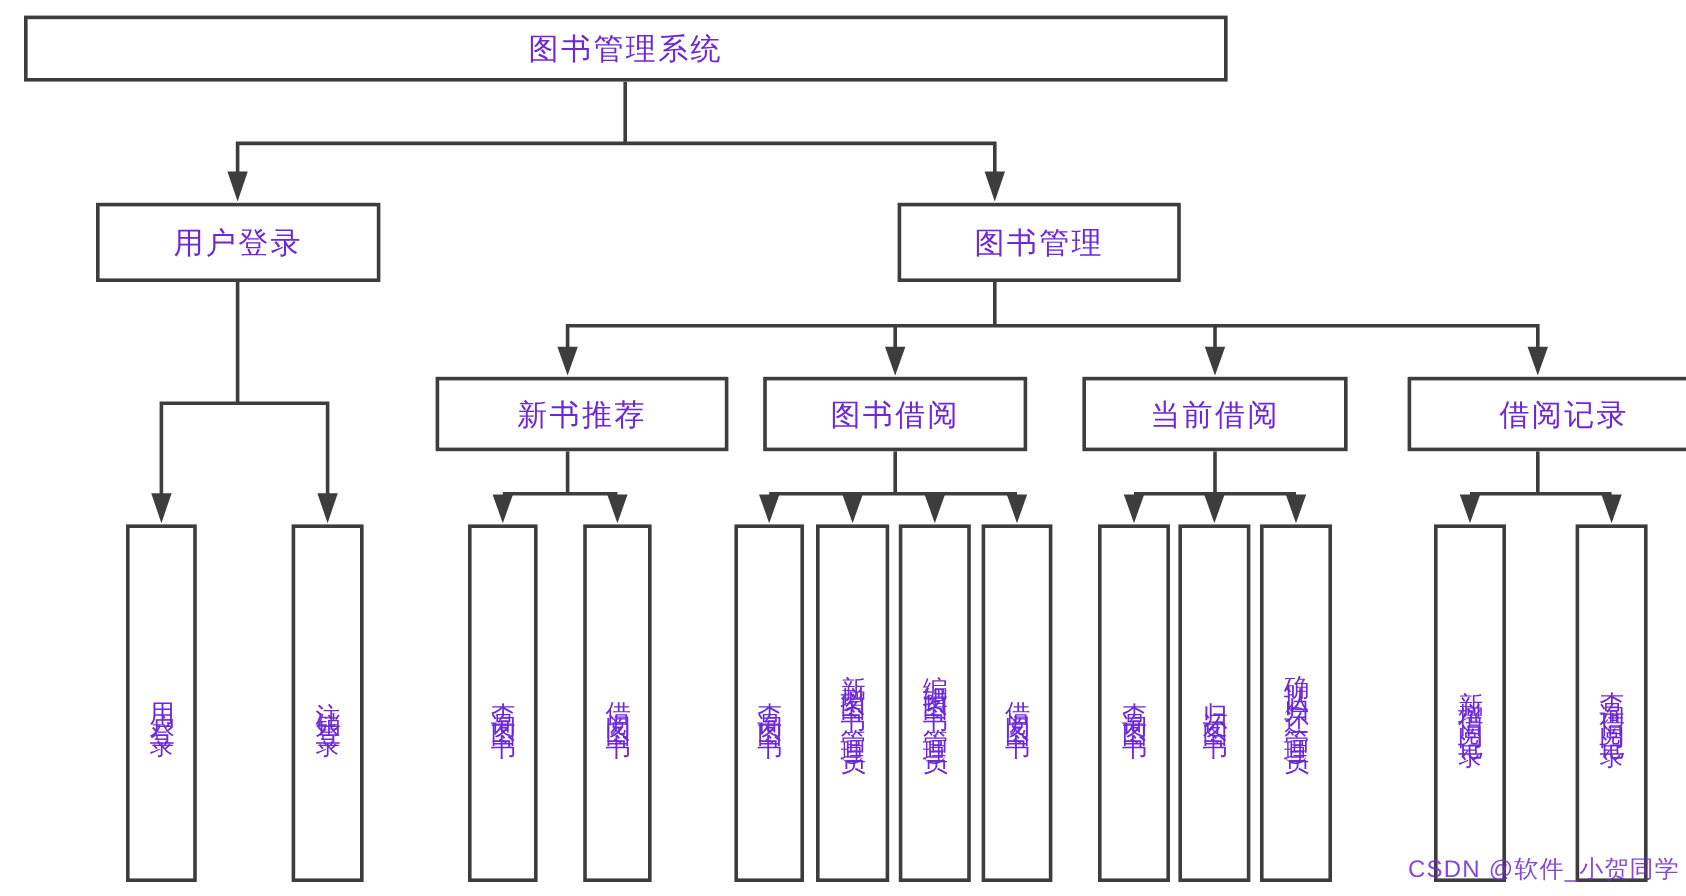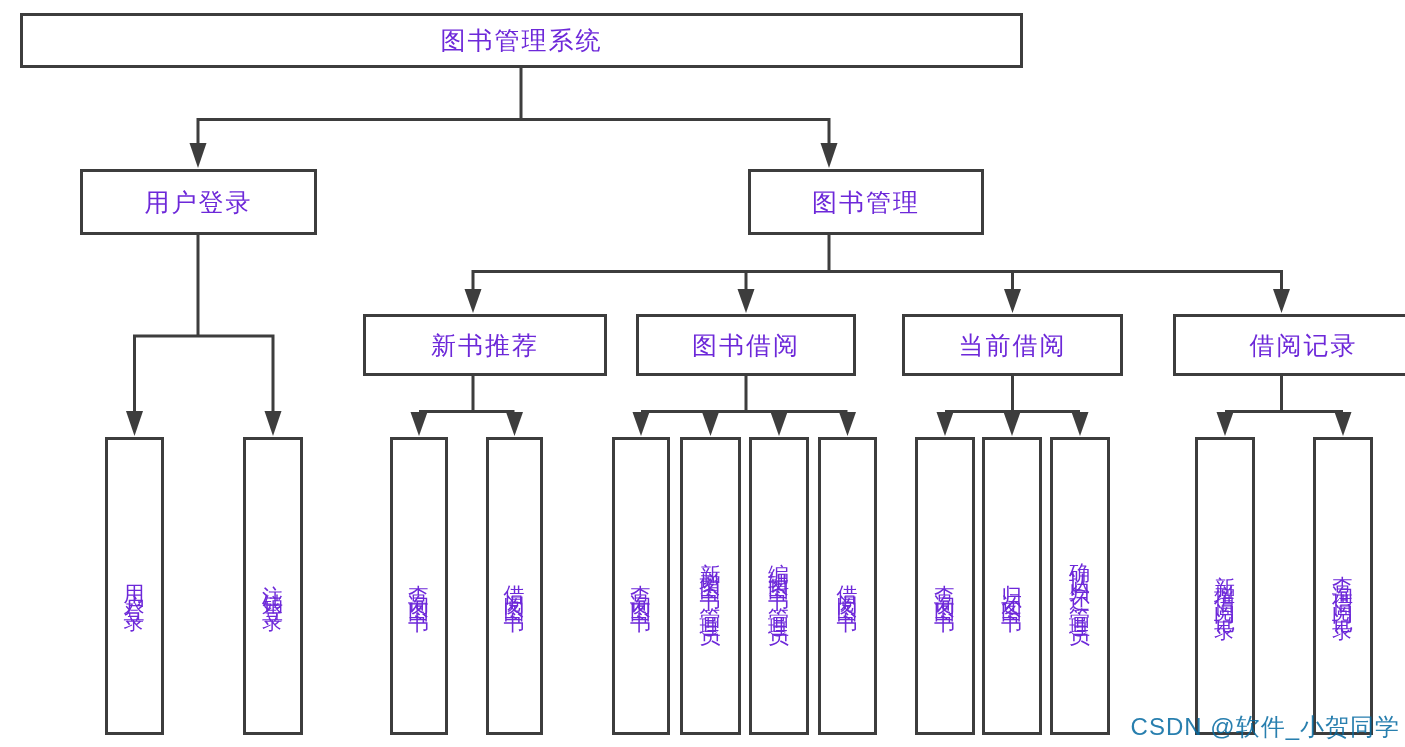--- a/index.html
+++ b/index.html
@@ -33,21 +33,21 @@
   .leaf{top:437px;height:298px;}
   .n-a1{left:105px;width:59px;}  .n-a2{left:243px;width:60px;}
   .n-b1{left:390px;width:58px;}  .n-b2{left:486px;width:57px;}
   .n-c1{left:612px;width:58px;}  .n-c2{left:680px;width:61px;}
   .n-c3{left:749px;width:60px;}  .n-c4{left:818px;width:59px;}
   .n-d1{left:915px;width:60px;}  .n-d2{left:982px;width:60px;}
   .n-d3{left:1050px;width:60px;}
   .n-e1{left:1195px;width:60px;} .n-e2{left:1313px;width:60px;}
   .watermark{
     position:absolute;right:5px;top:711px;z-index:10;
-    color:#0369a1;font-size:24px;letter-spacing:1px;opacity:.85;white-space:nowrap;
+    color:#6d28d9;font-size:20px;letter-spacing:1px;opacity:.85;white-space:nowrap;
   }
   .wire{stroke:#3d3d3d;stroke-width:3;fill:none;}
   .head{fill:#3d3d3d;stroke:none;}
 </style>
 </head>
 <body>
 
 <div id="stage">
 
   <svg id="wires" viewBox="0 0 1405 747">

